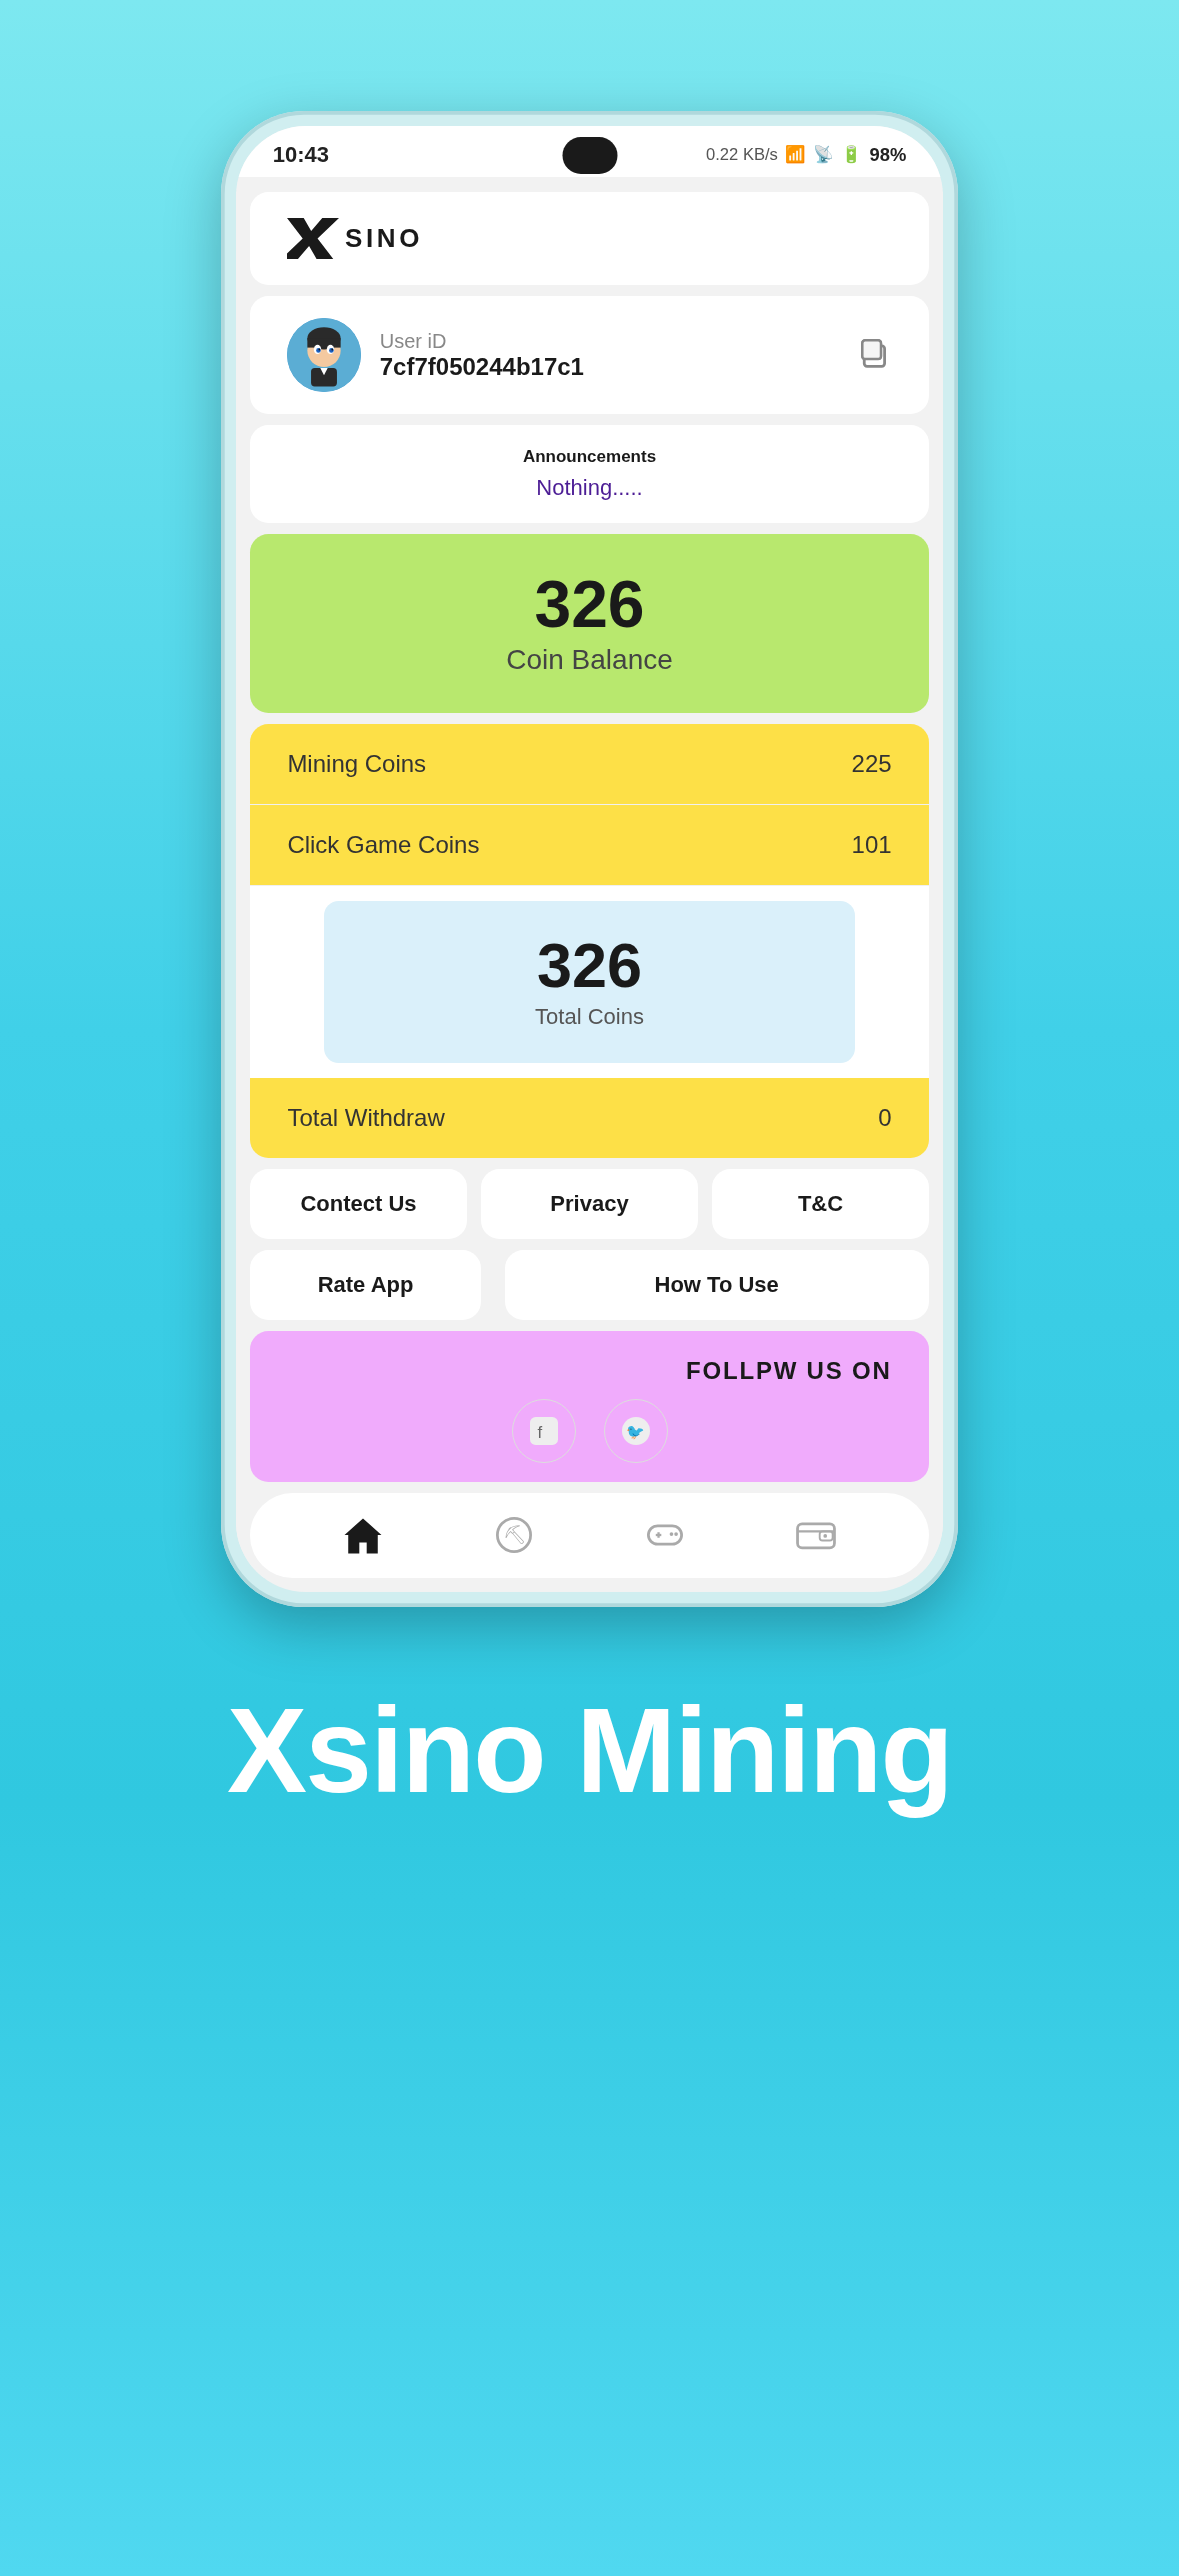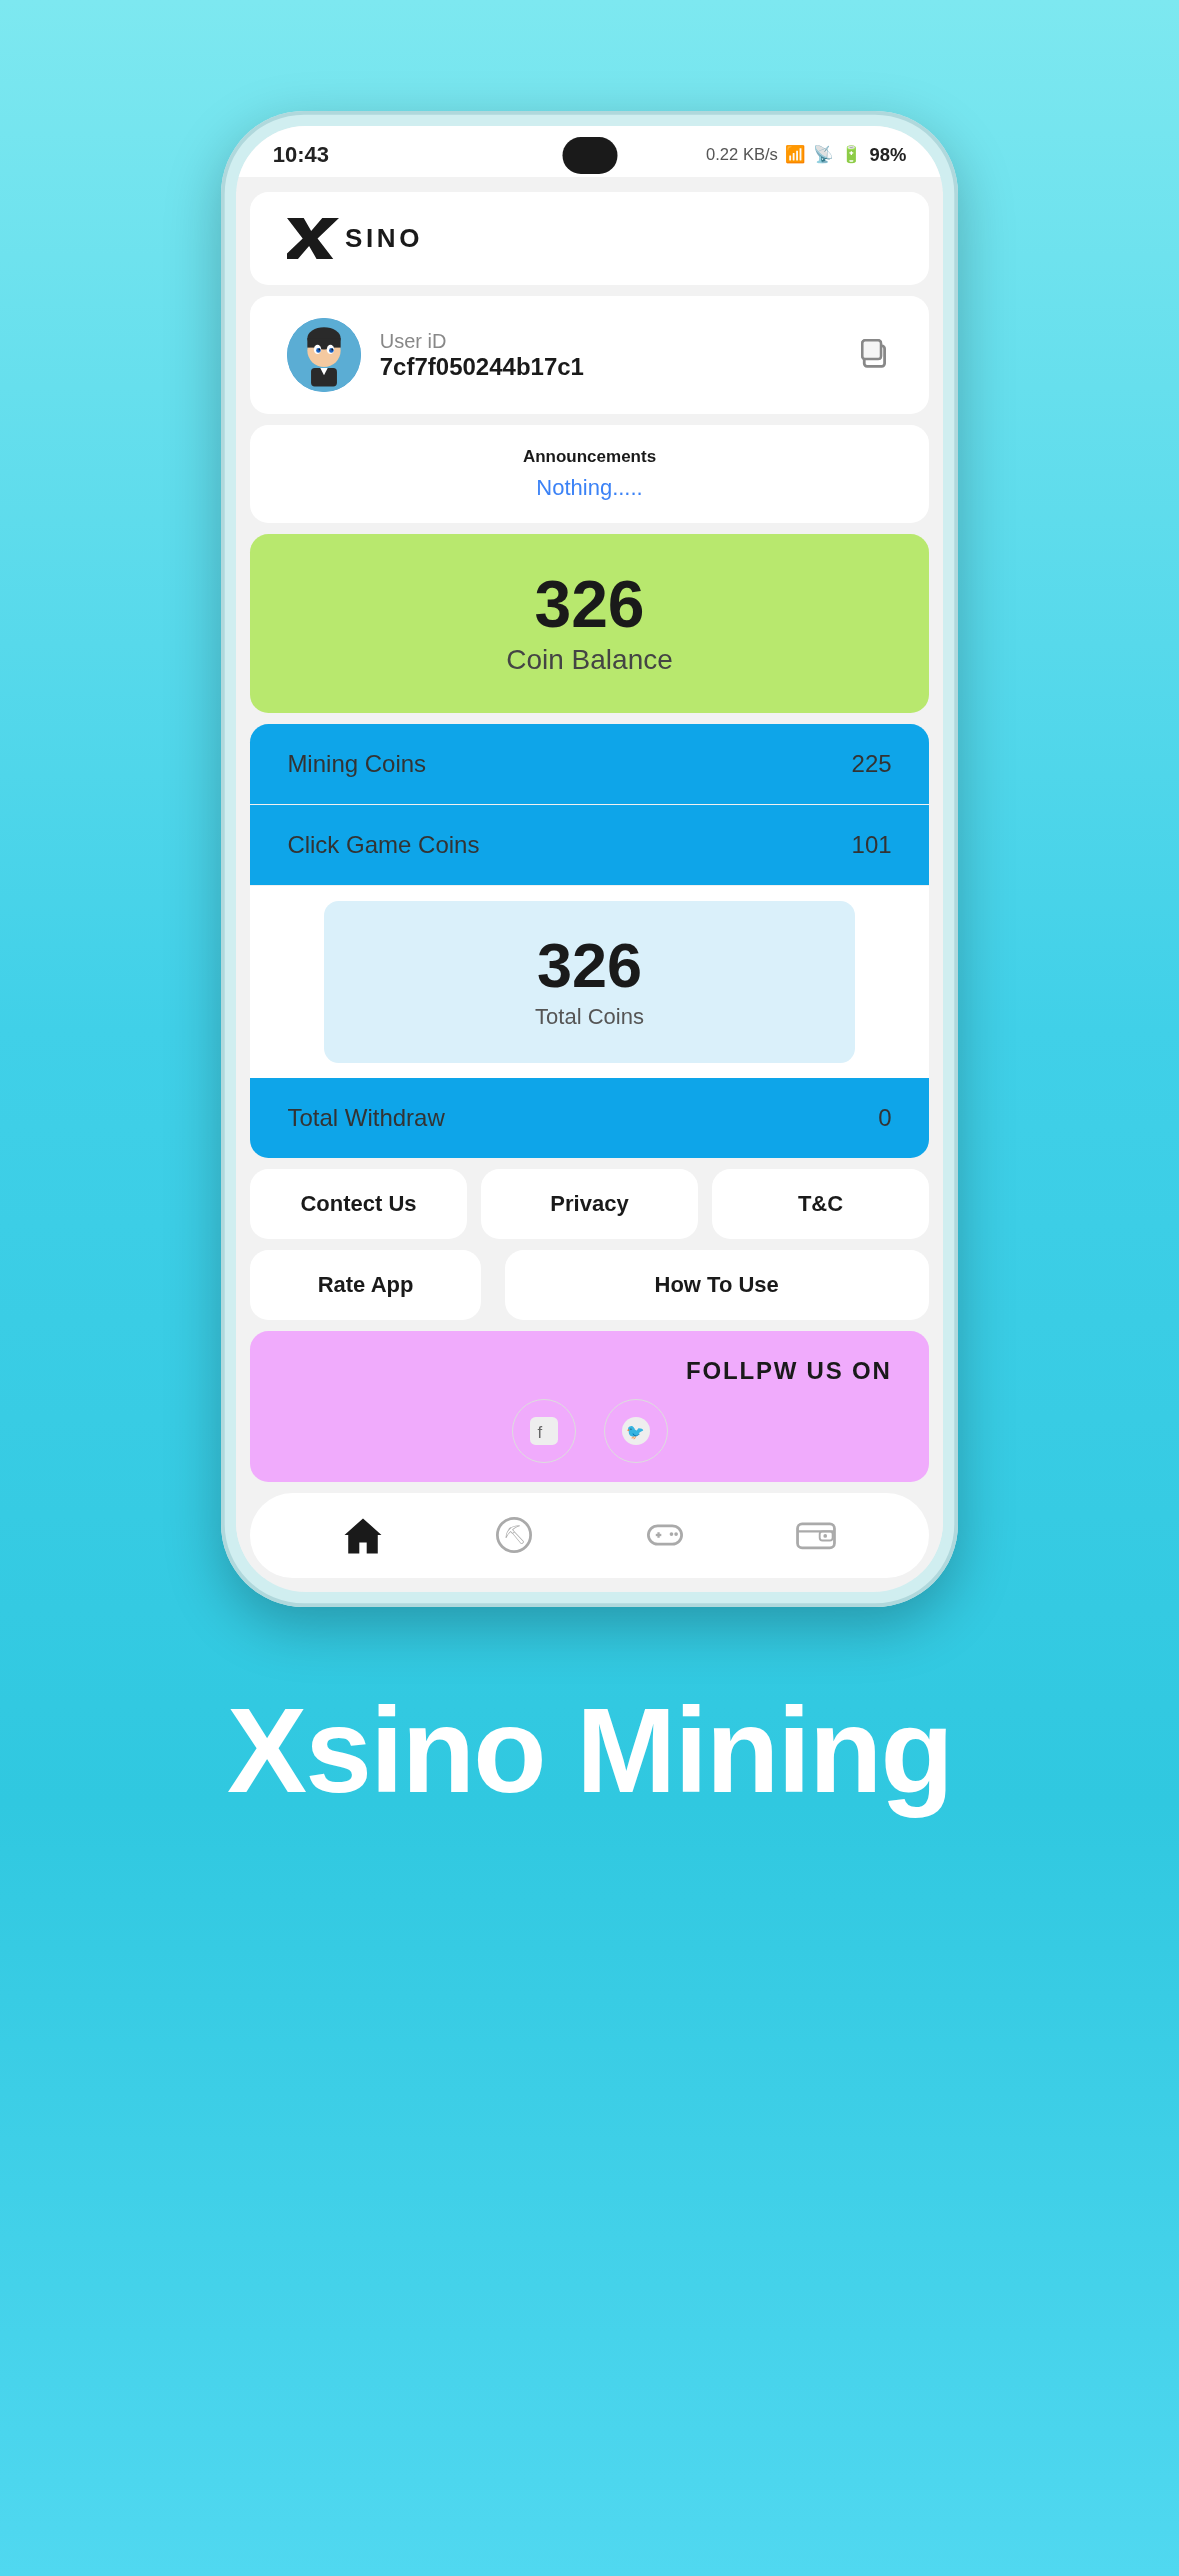--- a/index.html
+++ b/index.html
@@ -142,21 +142,21 @@
 
     .announcements-title {
       font-size: 17px;
       font-weight: 700;
       color: #1a1a1a;
       margin-bottom: 7.4px;
     }
 
     .announcements-text {
       font-size: 22px;
-      color: #3b82f6;
+      color: #4c1d95;
     }
 
     
     .coin-balance-card {
       background: #b8e86e;
       margin: 11px 14.7px 0 14.7px;
       border-radius: 18.4px;
       padding: 37px;
       text-align: center;
     }
@@ -333,21 +333,21 @@
       border-radius: 50%;
       background: #4a9fd4;
       display: flex;
       align-items: center;
       justify-content: center;
       overflow: hidden;
       position: relative;
     }
 
     .stats-with-card {
-      background: #0ea5e9;
+      background: #fde047;
       margin: 11px 14.7px 0 14.7px;
       border-radius: 18.4px;
       overflow: hidden;
       padding-bottom: 0;
     }
   </style>
 </head>
 <body>
 
 <div class="phone-wrapper">

